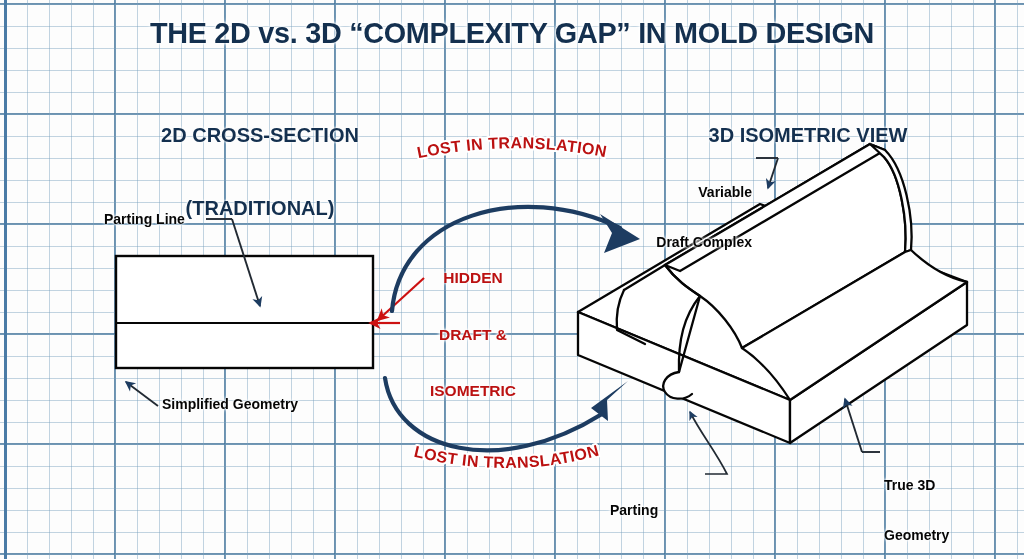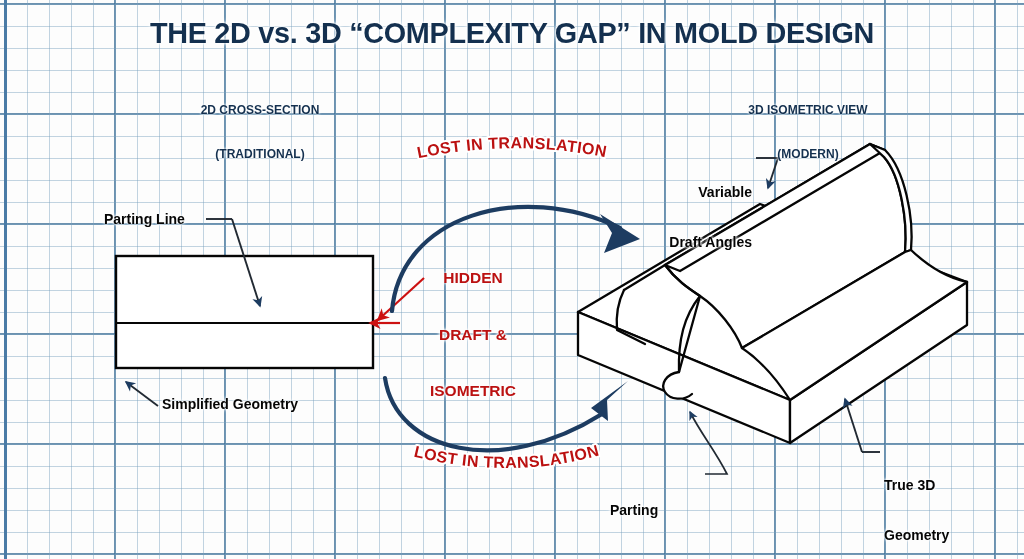--- a/index.html
+++ b/index.html
@@ -58,21 +58,21 @@
     text-align: center;
     font-size: 30px;
     font-weight: bold;
     letter-spacing: -0.3px;
     color: #14304f;
     text-shadow: 0 0 3px #ffffff, 0 0 3px #ffffff, 0 0 6px #ffffff;
     transform: scaleX(0.96);
   }
 
   .col-head {
-    font-size: 12px;
+    font-size: 20px;
     font-weight: bold;
     color: #14304f;
     text-align: center;
     line-height: 1.22;
     text-shadow: 0 0 3px #ffffff, 0 0 3px #ffffff;
   }
   #head-2d { left: 60px; top: 74px; width: 400px; }
   #head-3d { left: 608px; top: 74px; width: 400px; }
 
   .label-black {
@@ -222,36 +222,35 @@
 
   <div class="txt" id="main-title">THE 2D vs. 3D “COMPLEXITY GAP” IN MOLD DESIGN</div>
 
   <div class="txt col-head" id="head-2d">
     <div>2D CROSS-SECTION</div>
     <div>(TRADITIONAL)</div>
   </div>
 
   <div class="txt col-head" id="head-3d">
     <div>3D ISOMETRIC VIEW</div>
-    <div>(MODERN)</div>
   </div>
 
   <div class="txt label-black" id="lbl-parting-line">Parting Line</div>
 
   <div class="txt label-black" id="lbl-simplified">Simplified Geometry</div>
 
   <div class="txt label-red" id="lbl-hidden">
     <div>HIDDEN</div>
     <div>DRAFT &amp;</div>
     <div>ISOMETRIC</div>
   </div>
 
   <div class="txt label-black" id="lbl-variable">
     <div>Variable</div>
-    <div>Draft Angles</div>
+    <div>Draft Complex</div>
   </div>
 
   <div class="txt label-black" id="lbl-complex">
     <div>Parting</div>
     
     
   </div>
 
   <div class="txt label-black" id="lbl-true3d">
     <div>True 3D</div>

